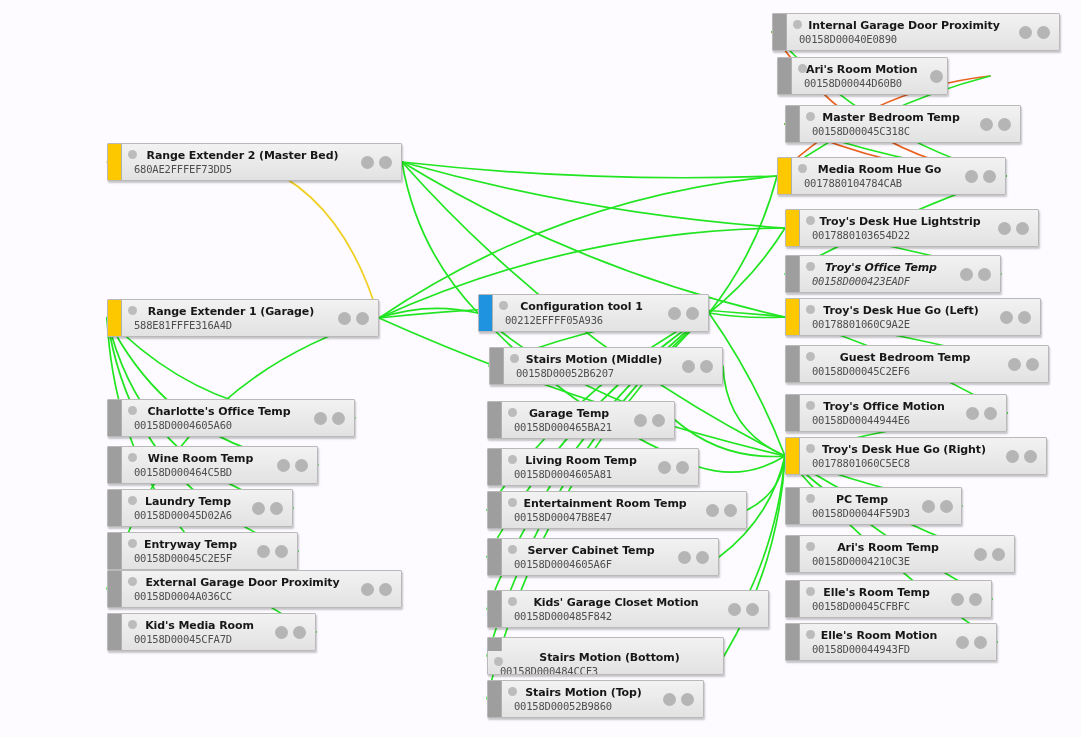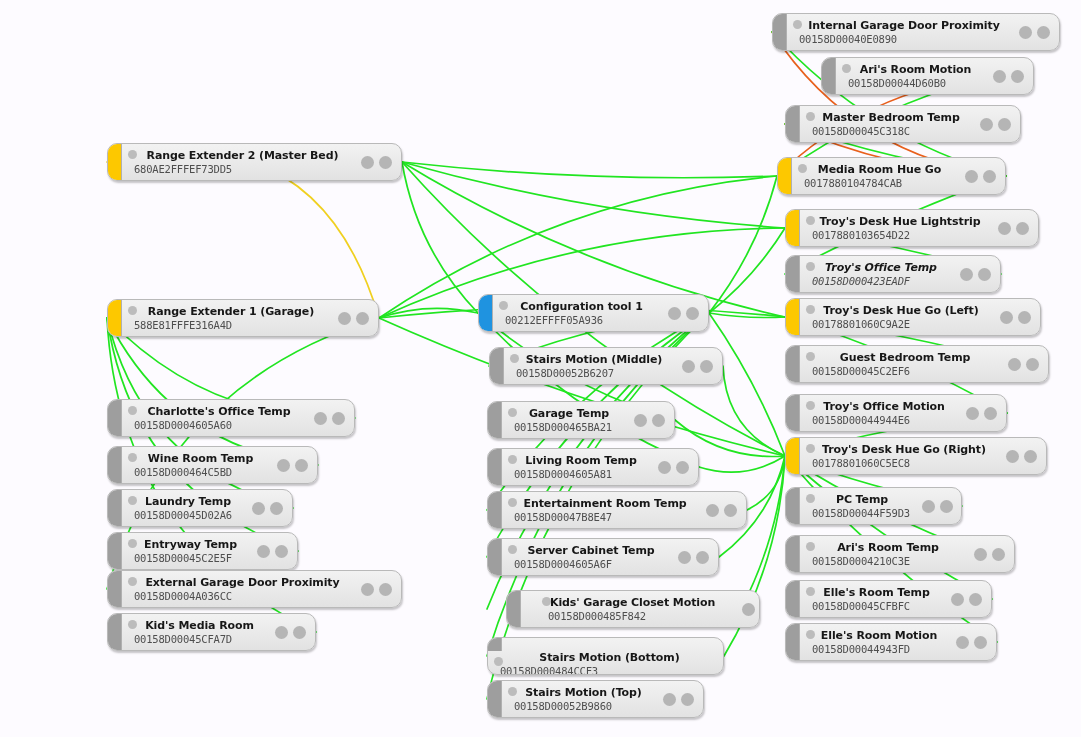--- a/index.html
+++ b/index.html
@@ -12,21 +12,21 @@
   }
   #canvas{position:absolute;inset:0;width:1081px;height:737px;}
   #edges{position:absolute;left:0;top:0;width:1081px;height:737px;}
 
   .node{
     position:absolute;
     height:38px;
     box-sizing:border-box;
     background:linear-gradient(180deg,#f2f2f2 0%,#ebebeb 45%,#e2e2e2 100%);
     border:1px solid #b9b9b9;
-    border-radius:10px;
+    border-radius:1px;
     box-shadow:1px 2px 2px rgba(0,0,0,0.22);
     display:flex;
     align-items:stretch;
     overflow:hidden;
   }
   .node .bar{
     width:13px;
     flex:0 0 13px;
     background:#9e9e9e;
     border-right:1px solid #b0b0b0;
@@ -300,21 +300,21 @@
         <span class="body">
           <span class="dot-left"></span>
           <span class="label">Server Cabinet Temp</span>
           <span class="addr">00158D0004605A6F</span>
         </span>
         <span class="dots-right">
           <i></i>
           <i></i>
         </span>
       </div>
-      <div class="node t-gray" style="left: 506px; top: 590px; width: 254px; gap: 15px;">
+      <div class="node t-gray" style="left: 487px; top: 590px; width: 282px;">
         <span class="bar"></span>
         <span class="body">
           <span class="dot-left"></span>
           <span class="label">Kids' Garage Closet Motion</span>
           <span class="addr">00158D000485F842</span>
         </span>
         <span class="dots-right">
           <i></i>
           <i></i>
         </span>
@@ -348,21 +348,21 @@
         <span class="body">
           <span class="dot-left"></span>
           <span class="label">Internal Garage Door Proximity</span>
           <span class="addr">00158D00040E0890</span>
         </span>
         <span class="dots-right">
           <i></i>
           <i></i>
         </span>
       </div>
-      <div class="node t-gray" style="left: 777px; top: 57px; width: 213px; margin-left: 44px;">
+      <div class="node t-gray" style="left: 777px; top: 57px; width: 171px;">
         <span class="bar"></span>
         <span class="body">
           <span class="dot-left"></span>
           <span class="label">Ari's Room Motion</span>
           <span class="addr">00158D00044D60B0</span>
         </span>
         <span class="dots-right">
           <i></i>
           <i></i>
         </span>

